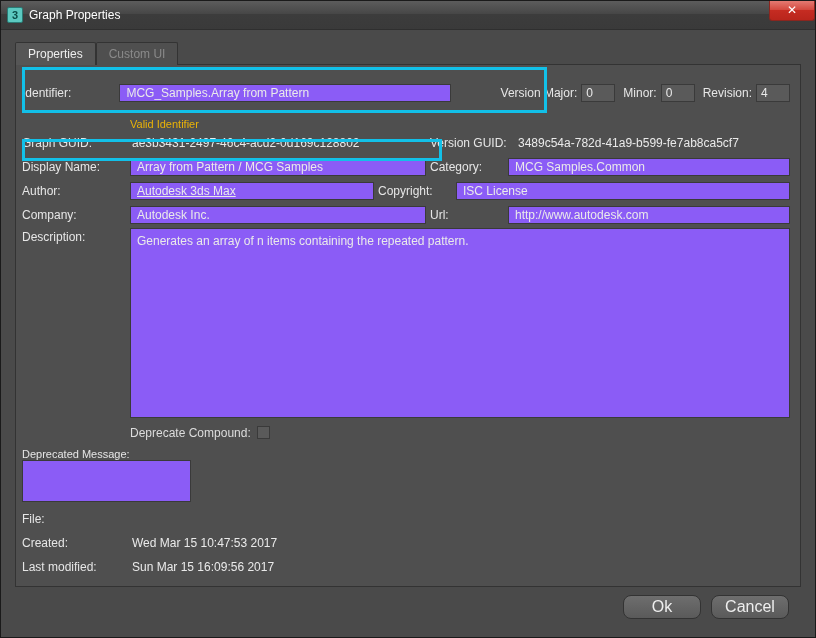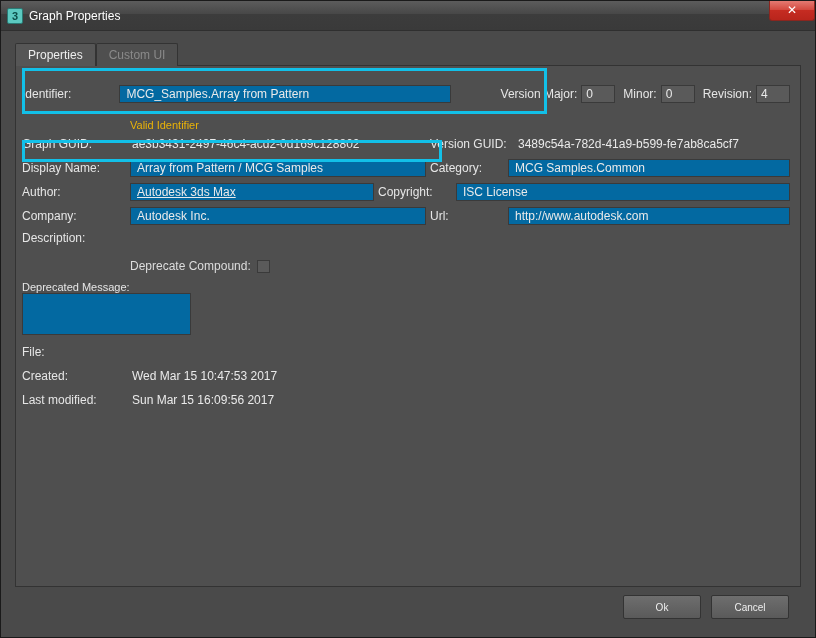--- a/index.html
+++ b/index.html
@@ -98,21 +98,21 @@
     margin-bottom: 2px;
   }
   .lbl {
     width: 108px;
     padding-right: 6px;
     color: #e6e6e6;
     font-size: 12px;
     white-space: nowrap;
   }
   .field {
-    background: #0369a1;
+    background: #8b5cf6;
     border: 1px solid #3a3a3a;
     color: #eaeaea;
     height: 18px;
     padding: 1px 6px;
     font-size: 12px;
   }
   .textval {
     color: #eaeaea;
     font-size: 12px;
     padding-left: 2px;
@@ -169,23 +169,23 @@
     align-items: center;
     gap: 10px;
     padding-right: 12px;
   }
   .btn {
     background: linear-gradient(to bottom, #6e6e6e, #5a5a5a);
     border: 1px solid #333;
     color: #eee;
     width: 78px;
     height: 24px;
-    font-size: 10px;
+    font-size: 16px;
     cursor: pointer;
-    border-radius: 2px;
+    border-radius: 8px;
   }
 </style>
 </head>
 <body>
 
 <div class="window">
   <div class="titlebar">
     <div class="app-icon">3</div>
     <div class="title-text">Graph Properties</div>
     <div class="win-close">✕</div>
@@ -242,20 +242,21 @@
 
       <div class="row">
         <div class="lbl">Company:</div>
         <input class="field" style="width: 296px;" value="Autodesk Inc.">
         <span class="lbl-inline" style="width:74px;margin-left:4px;">Url:</span>
         <input class="field" style="flex: 1 1 0%;" value="http://www.autodesk.com">
       </div>
 
       <div class="row" style="align-items:flex-start;">
         <div class="lbl" style="padding-top:2px;">Description:</div>
+        <textarea class="field" style="flex: 1 1 0%; height: 190px;">Generates an array of n items containing the repeated pattern.</textarea>
       </div>
 
       <div class="row" style="margin-top:4px;">
         <div class="lbl"></div>
         <span>Deprecate Compound:</span>
         <span style="width:6px;"></span>
         <span class="checkbox"></span>
       </div>
 
       <div class="row" style="align-items:flex-start;flex-direction:column;">

